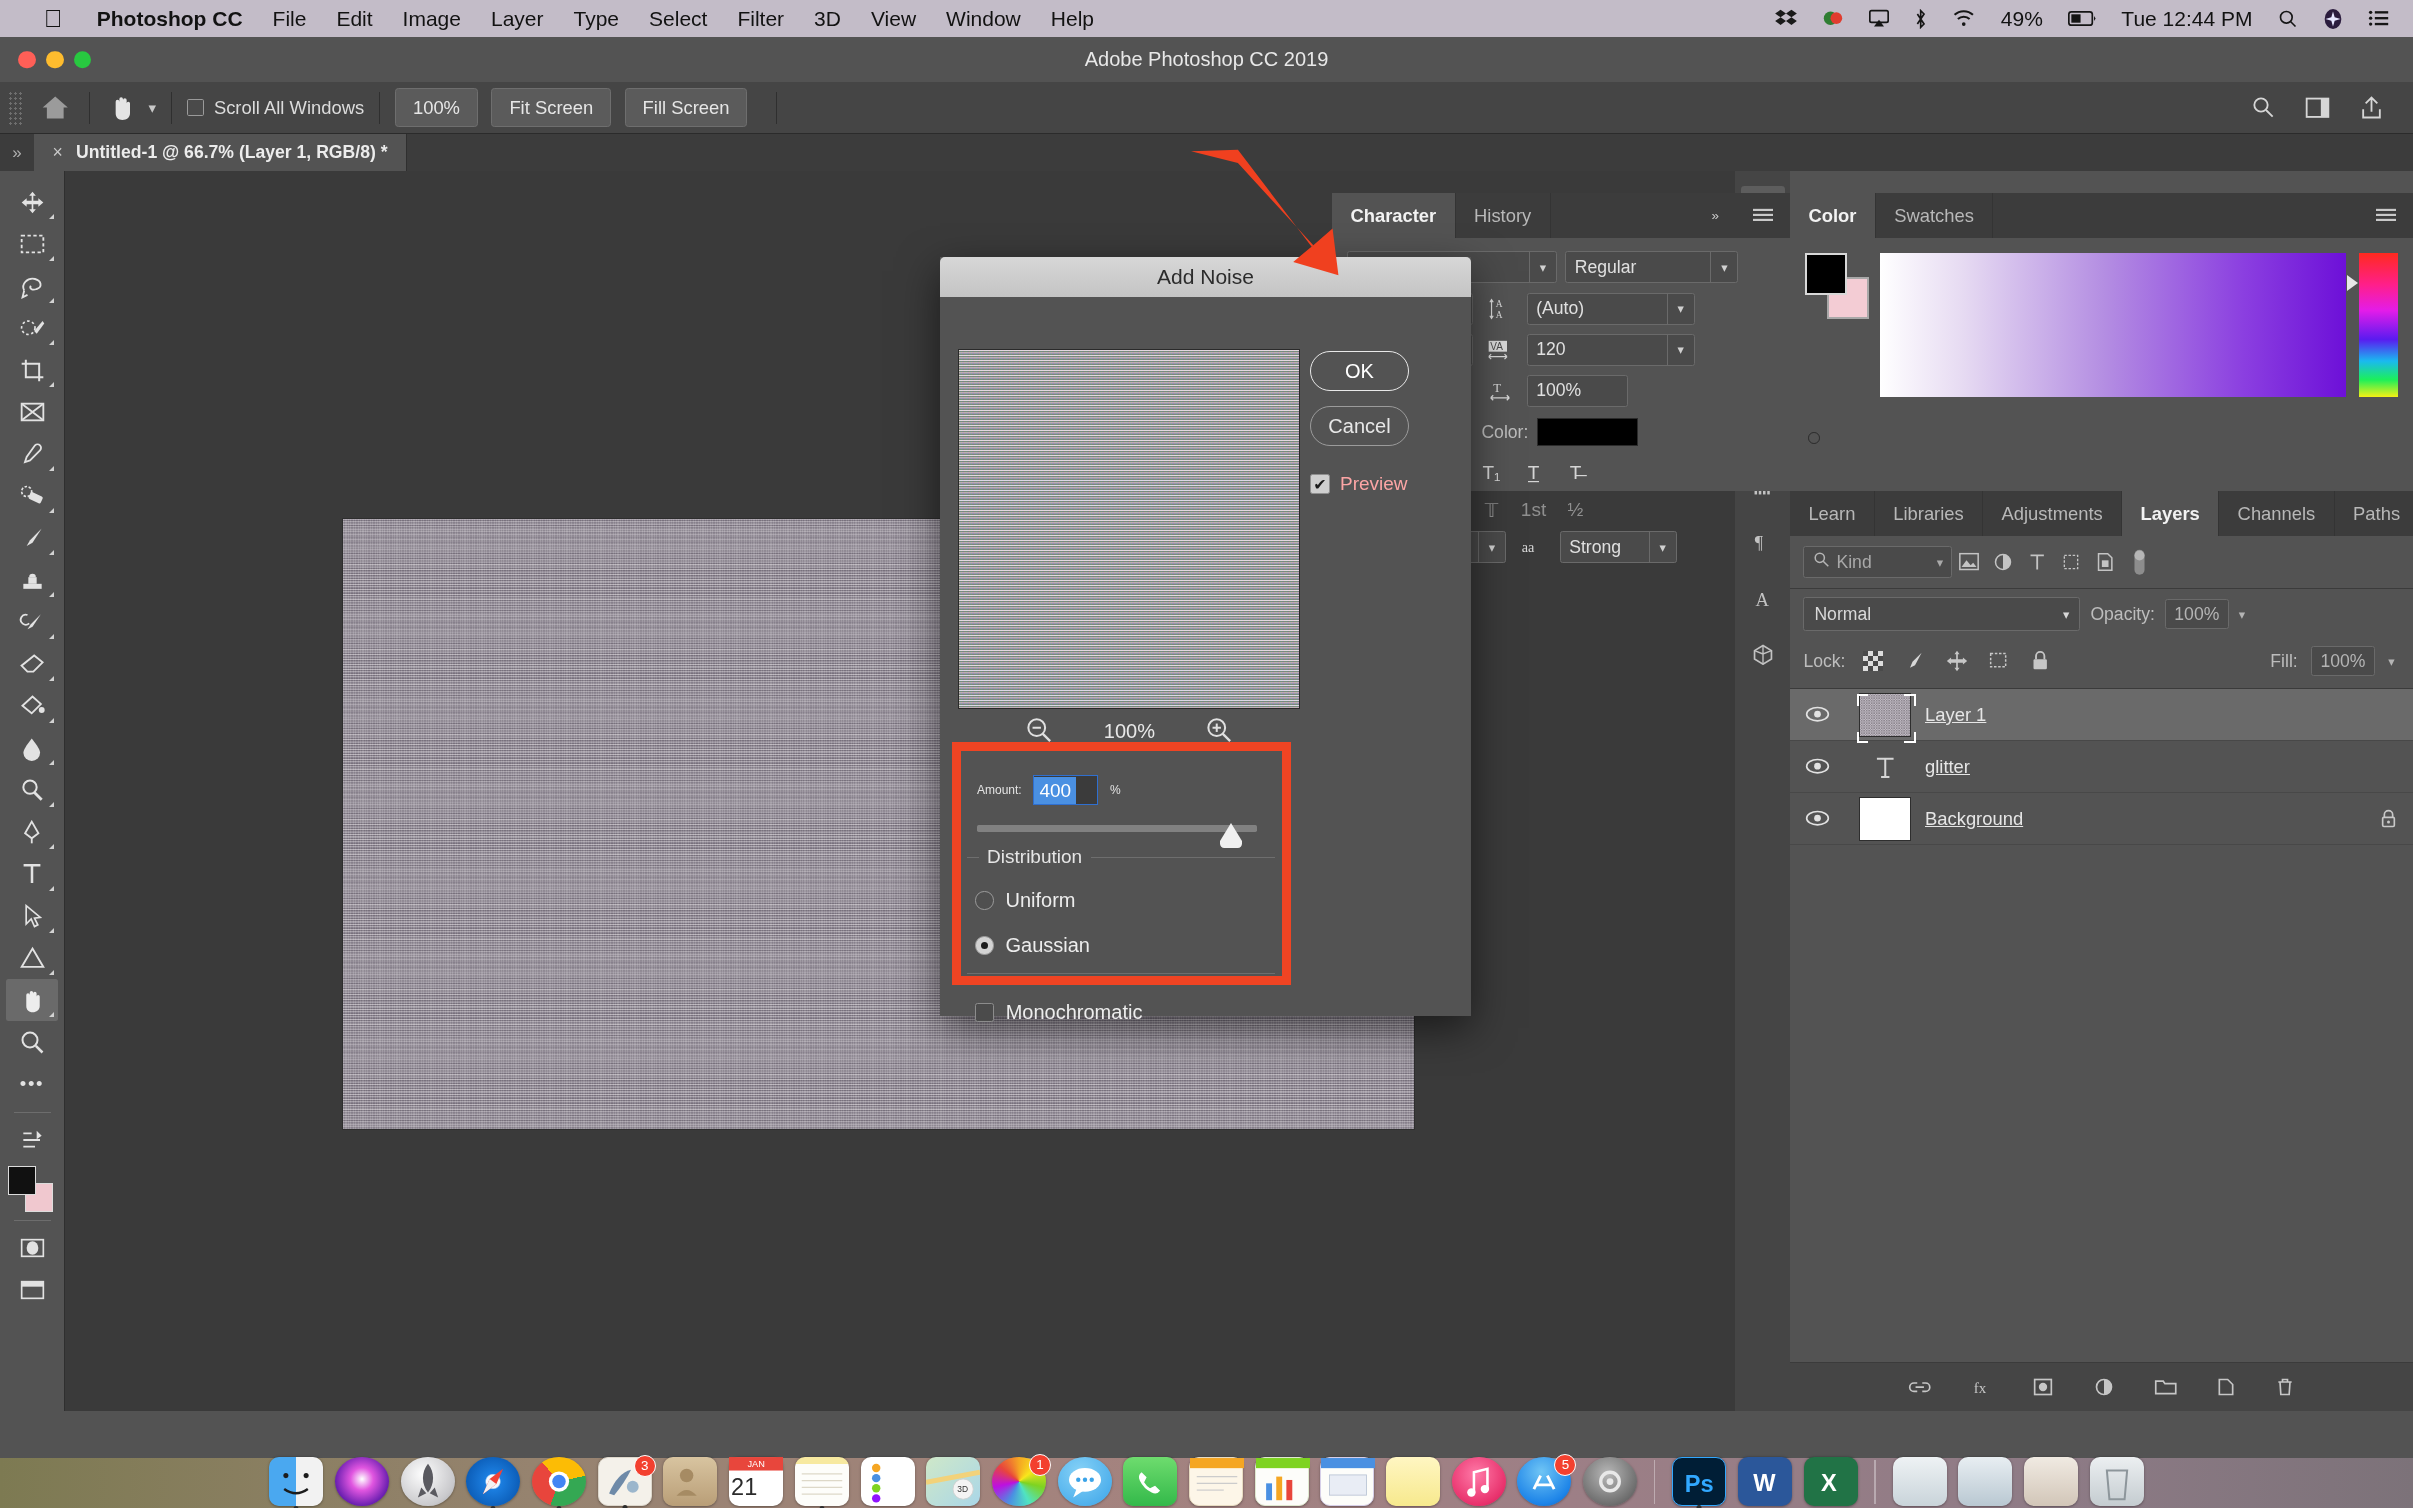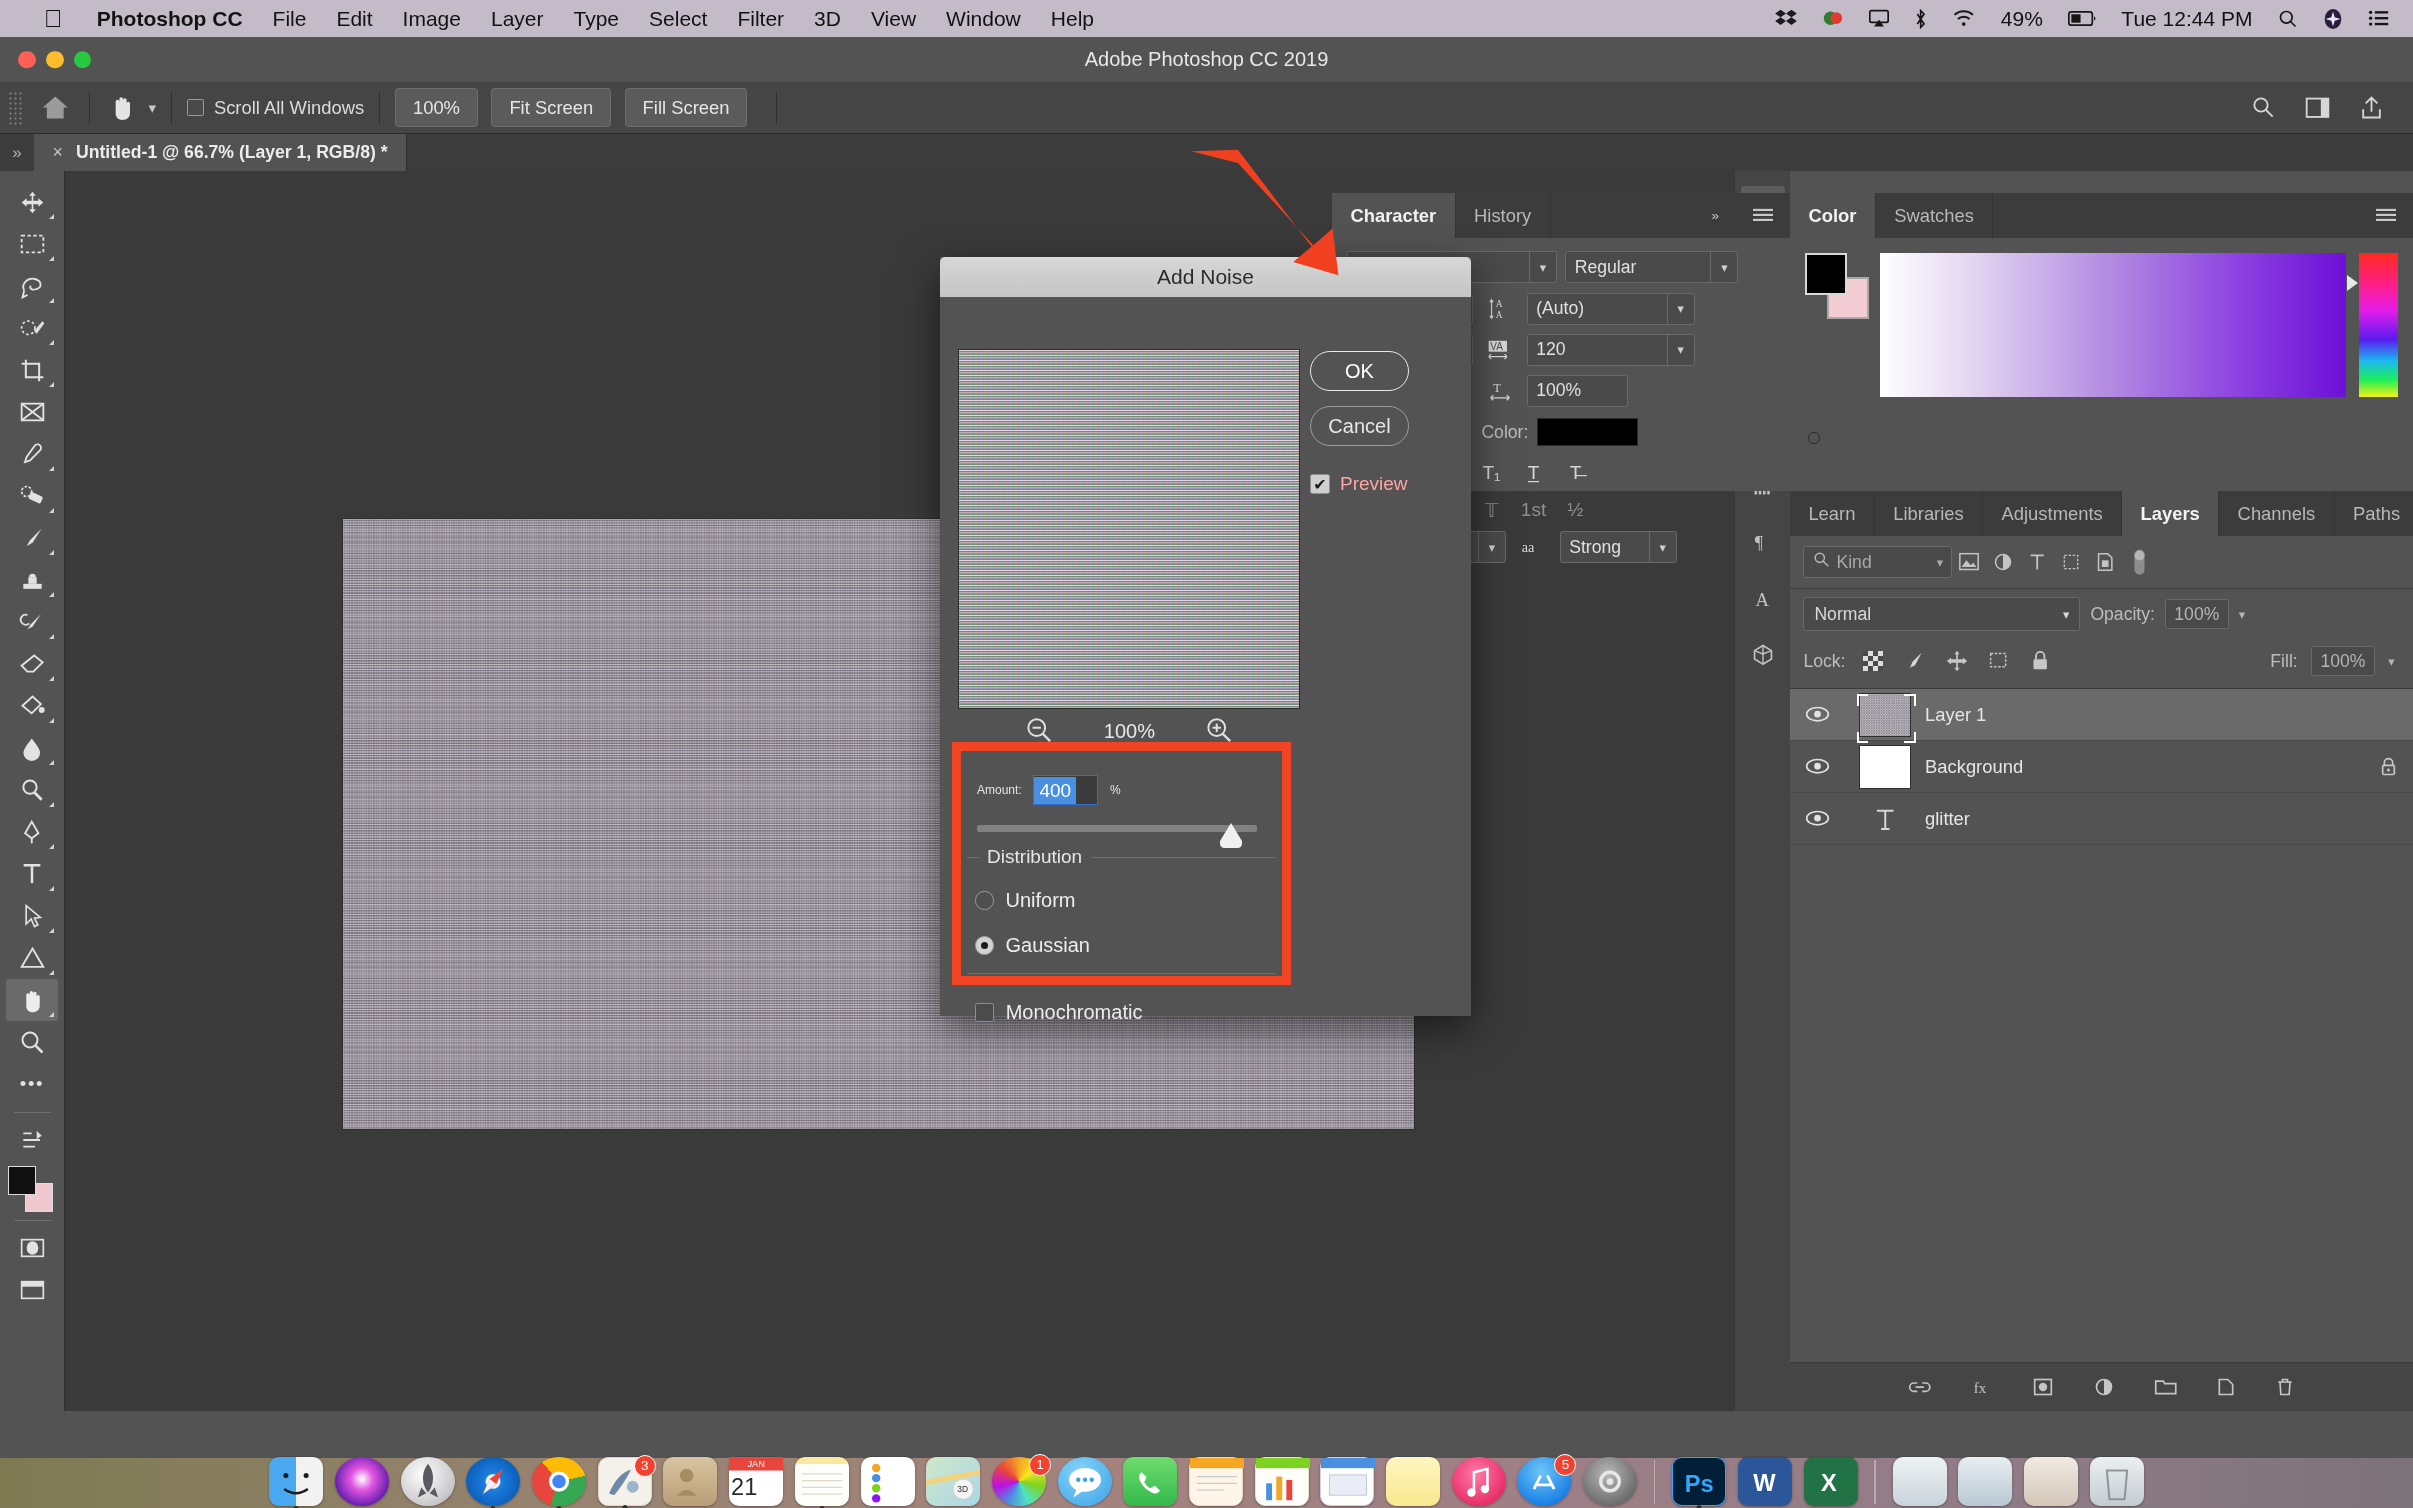--- a/index.html
+++ b/index.html
@@ -185,21 +185,21 @@
   .thumb.noise { background: #a6a0a8;
     background-image: repeating-conic-gradient(from 0deg at 20% 30%, #c5bfc8 0deg 90deg, #8e8890 90deg 180deg);
     background-size: 2.5px 2.5px; }
   .thumb.white { background: #fff; }
   .selcorners { position: absolute; left: 11.7px; top: 1.7px; width: 59px; height: 49px; }
   .selcorners i { position: absolute; width: 11.7px; height: 11.7px; border: 2.5px solid #fff; }
   .selcorners i.a { left: 0; top: 0; border-right: 0; border-bottom: 0; }
   .selcorners i.b { right: 0; top: 0; border-left: 0; border-bottom: 0; }
   .selcorners i.c { left: 0; bottom: 0; border-right: 0; border-top: 0; }
   .selcorners i.d { right: 0; bottom: 0; border-left: 0; border-top: 0; }
-  .lname { flex: 1; color: #e6e6e6; font-size: 18.4px; }
+  .lname { flex: 1; color: #e6e6e6; font-size: 18.4px; text-decoration: underline; }
   .lockend { width: 50px; display: flex; align-items: center; justify-content: center; color: #c8c8c8; }
   .layerfooter { position: absolute; left: 0; bottom: 0; width: 623px; height: 49px;
     display: flex; align-items: center; justify-content: center; gap: 39px; background: #454545; border-top: 0.8px solid #3b3b3b; }
   .lf { color: #c6c6c6; display: flex; align-items: center; justify-content: center; }
 
   
   .dialog {
     position: absolute; left: 940px; top: 220px; width: 531px; height: 759px;
     background: #535353; box-shadow: 0 13.4px 39px rgba(0,0,0,.55);
   }
@@ -942,47 +942,47 @@
       </div>
 
       <div class="layerrow">
         <span class="eye">
           <svg width="25" height="18.4" viewBox="0 0 30 22">
               <ellipse cx="15" cy="11" rx="13" ry="8" fill="none" stroke="#e2e2e2" stroke-width="2"></ellipse>
               <circle cx="15" cy="11" r="4" fill="#e2e2e2"></circle>
             </svg>
         </span>
         <span class="thumbwrap">
+          <svg width="28.5" height="30" viewBox="0 0 34 36">
+              <path d="M7 8 L27 8 M17 8 L17 30" stroke="#d6d6d6" stroke-width="2.4" fill="none"></path>
+              <path d="M12 30 L22 30" stroke="#d6d6d6" stroke-width="2.4"></path>
+            </svg>
+        </span>
+        <span class="lname">glitter</span>
+        <span class="lockend"></span>
+      </div>
+
+      <div class="layerrow">
+        <span class="eye">
+          <svg width="25" height="18.4" viewBox="0 0 30 22">
+              <ellipse cx="15" cy="11" rx="13" ry="8" fill="none" stroke="#e2e2e2" stroke-width="2"></ellipse>
+              <circle cx="15" cy="11" r="4" fill="#e2e2e2"></circle>
+            </svg>
+        </span>
+        <span class="thumbwrap">
           <span class="thumb white"></span>
         </span>
         <span class="lname">Background</span>
         <span class="lockend">
           <svg width="17" height="20" viewBox="0 0 20 24">
               <path d="M5 10 L5 7 a5 5 0 0 1 10 0 L15 10" fill="none" stroke="#c8c8c8" stroke-width="2"></path>
               <rect x="3" y="10" width="14" height="11" rx="1.5" fill="none" stroke="#c8c8c8" stroke-width="2"></rect>
               <circle cx="10" cy="15.5" r="1.8" fill="#c8c8c8"></circle>
             </svg>
         </span>
-      </div>
-
-      <div class="layerrow">
-        <span class="eye">
-          <svg width="25" height="18.4" viewBox="0 0 30 22">
-              <ellipse cx="15" cy="11" rx="13" ry="8" fill="none" stroke="#e2e2e2" stroke-width="2"></ellipse>
-              <circle cx="15" cy="11" r="4" fill="#e2e2e2"></circle>
-            </svg>
-        </span>
-        <span class="thumbwrap">
-          <svg width="28.5" height="30" viewBox="0 0 34 36">
-              <path d="M7 8 L27 8 M17 8 L17 30" stroke="#d6d6d6" stroke-width="2.4" fill="none"></path>
-              <path d="M12 30 L22 30" stroke="#d6d6d6" stroke-width="2.4"></path>
-            </svg>
-        </span>
-        <span class="lname">glitter</span>
-        <span class="lockend"></span>
       </div>
 
       <div class="layerfooter">
         <span class="lf">
           <svg width="23.5" height="18.4" viewBox="0 0 28 22">
               <path d="M11 6 L7 6 a5 5 0 0 0 0 10 L11 16 M17 6 L21 6 a5 5 0 0 1 0 10 L17 16 M9 11 L19 11" fill="none" stroke="#c6c6c6" stroke-width="2"></path>
             </svg>
         </span>
         <span class="lf">
           <svg width="22" height="20" viewBox="0 0 26 24">

